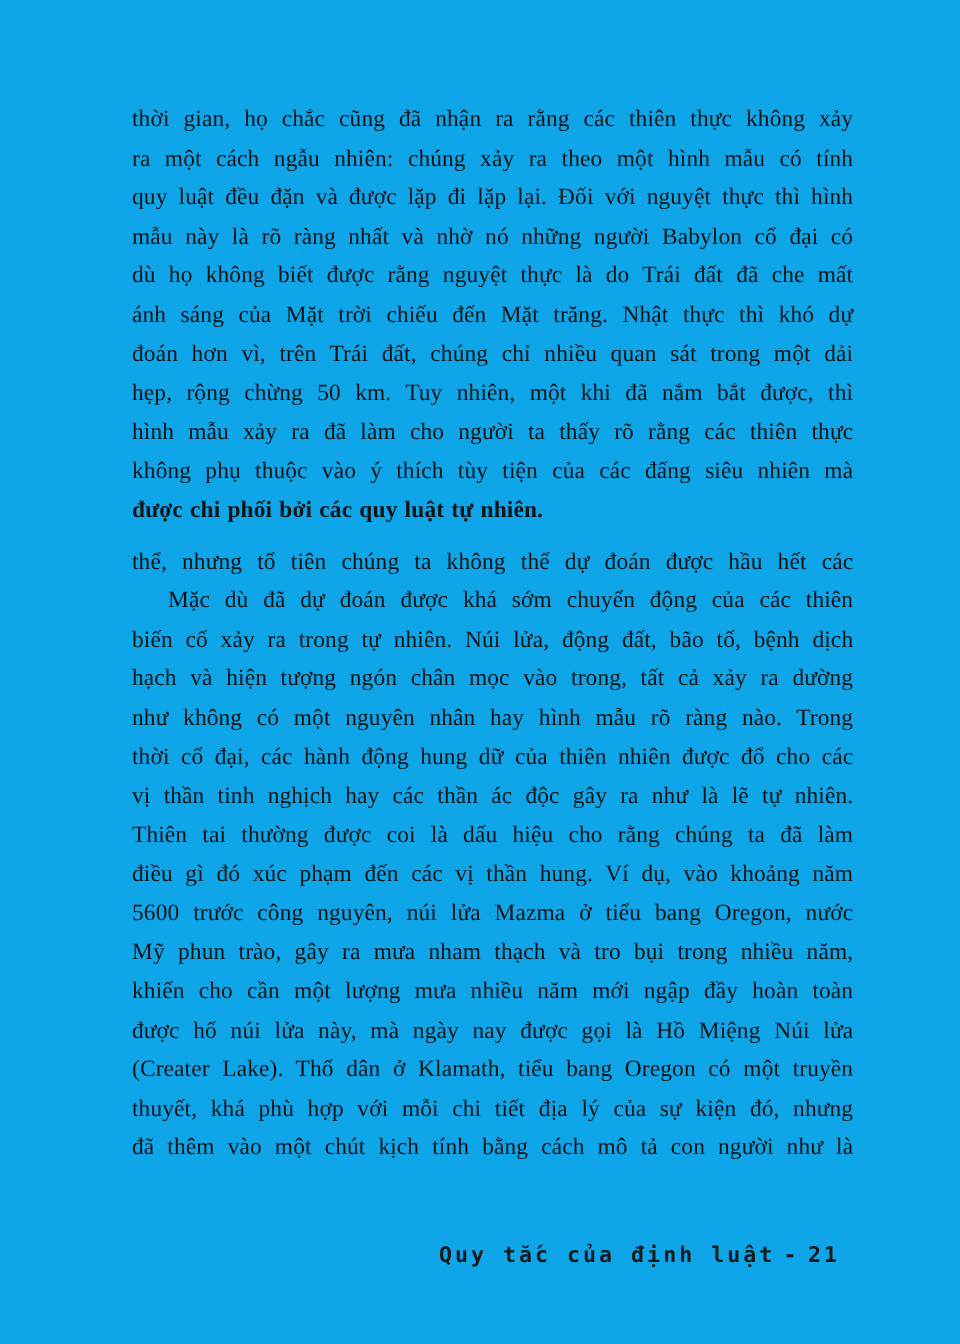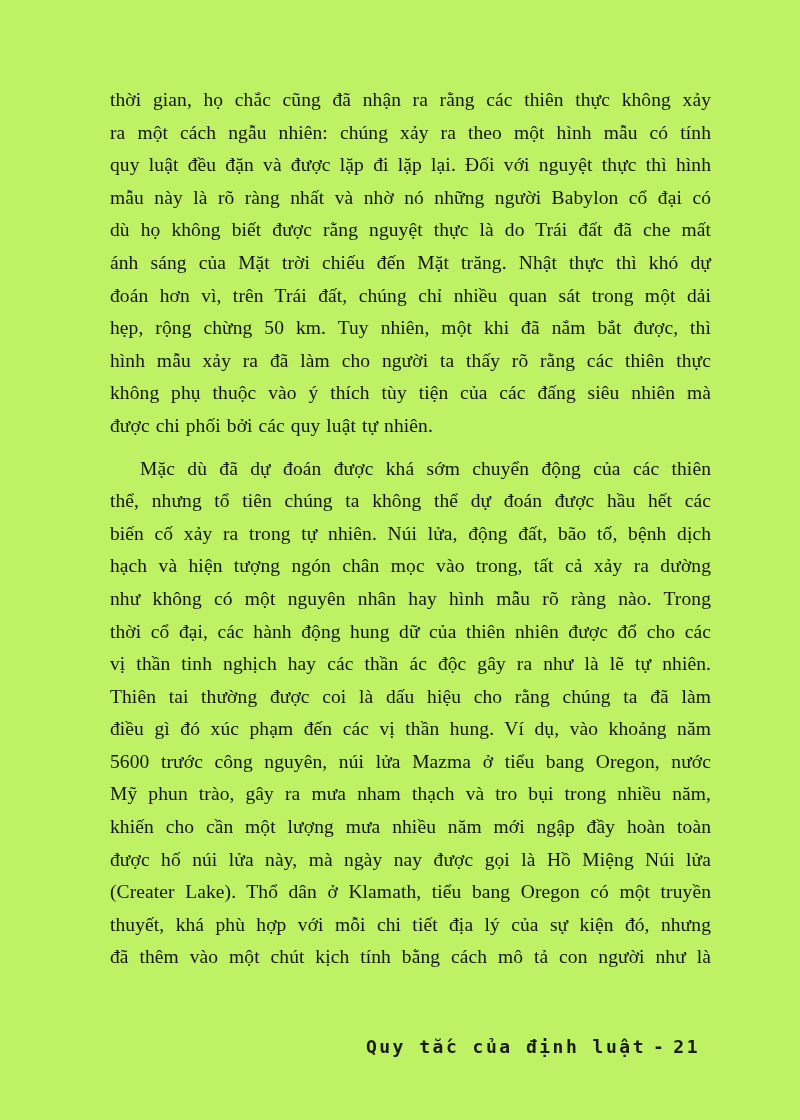--- a/index.html
+++ b/index.html
@@ -4,21 +4,21 @@
 <style>
   html, body {
     margin: 0;
     padding: 0;
     background: #ffffff;
   }
   .page {
     position: relative;
     width: 800px;
     height: 1120px;
-    background: #bef264;
+    background: #0ea5e9;
     overflow: hidden;
     font-family: "Liberation Serif", serif;
     color: #141414;
   }
   .body-text {
     position: absolute;
     left: 110px;
     top: 84px;
     width: 601px;
   }
@@ -34,20 +34,21 @@
     height: 32.6px;
     white-space: nowrap;
     text-align: justify;
     text-align-last: justify;
     letter-spacing: 0.1px;
     word-spacing: 1px;
   }
   .line.last-left {
     text-align: left;
     text-align-last: left;
+    font-weight: bold;
   }
   .line.indent {
     text-indent: 30px;
   }
   .footer {
     position: absolute;
     top: 1036px;
     right: 100px;
     font-family: "DejaVu Sans Mono", "Liberation Sans", monospace, sans-serif;
     font-size: 18px;
@@ -73,22 +74,22 @@
         <div class="line">mẫu này là rõ ràng nhất và nhờ nó những người Babylon cổ đại có</div>
         <div class="line">dù họ không biết được rằng nguyệt thực là do Trái đất đã che mất</div>
         <div class="line">ánh sáng của Mặt trời chiếu đến Mặt trăng. Nhật thực thì khó dự</div>
         <div class="line">đoán hơn vì, trên Trái đất, chúng chỉ nhiều quan sát trong một dải</div>
         <div class="line">hẹp, rộng chừng 50 km. Tuy nhiên, một khi đã nắm bắt được, thì</div>
         <div class="line">hình mẫu xảy ra đã làm cho người ta thấy rõ rằng các thiên thực</div>
         <div class="line">không phụ thuộc vào ý thích tùy tiện của các đấng siêu nhiên mà</div>
         <div class="line last-left">được chi phối bởi các quy luật tự nhiên.</div>
       </div>
       <div class="paragraph">
+        <div class="line">thể, nhưng tổ tiên chúng ta không thể dự đoán được hầu hết các</div>
         <div class="line indent">Mặc dù đã dự đoán được khá sớm chuyển động của các thiên</div>
-        <div class="line">thể, nhưng tổ tiên chúng ta không thể dự đoán được hầu hết các</div>
         <div class="line">biến cố xảy ra trong tự nhiên. Núi lửa, động đất, bão tố, bệnh dịch</div>
         <div class="line">hạch và hiện tượng ngón chân mọc vào trong, tất cả xảy ra dường</div>
         <div class="line">như không có một nguyên nhân hay hình mẫu rõ ràng nào. Trong</div>
         <div class="line">thời cổ đại, các hành động hung dữ của thiên nhiên được đổ cho các</div>
         <div class="line">vị thần tinh nghịch hay các thần ác độc gây ra như là lẽ tự nhiên.</div>
         <div class="line">Thiên tai thường được coi là dấu hiệu cho rằng chúng ta đã làm</div>
         <div class="line">điều gì đó xúc phạm đến các vị thần hung. Ví dụ, vào khoảng năm</div>
         <div class="line">5600 trước công nguyên, núi lửa Mazma ở tiểu bang Oregon, nước</div>
         <div class="line">Mỹ phun trào, gây ra mưa nham thạch và tro bụi trong nhiều năm,</div>
         <div class="line">khiến cho cần một lượng mưa nhiều năm mới ngập đầy hoàn toàn</div>

